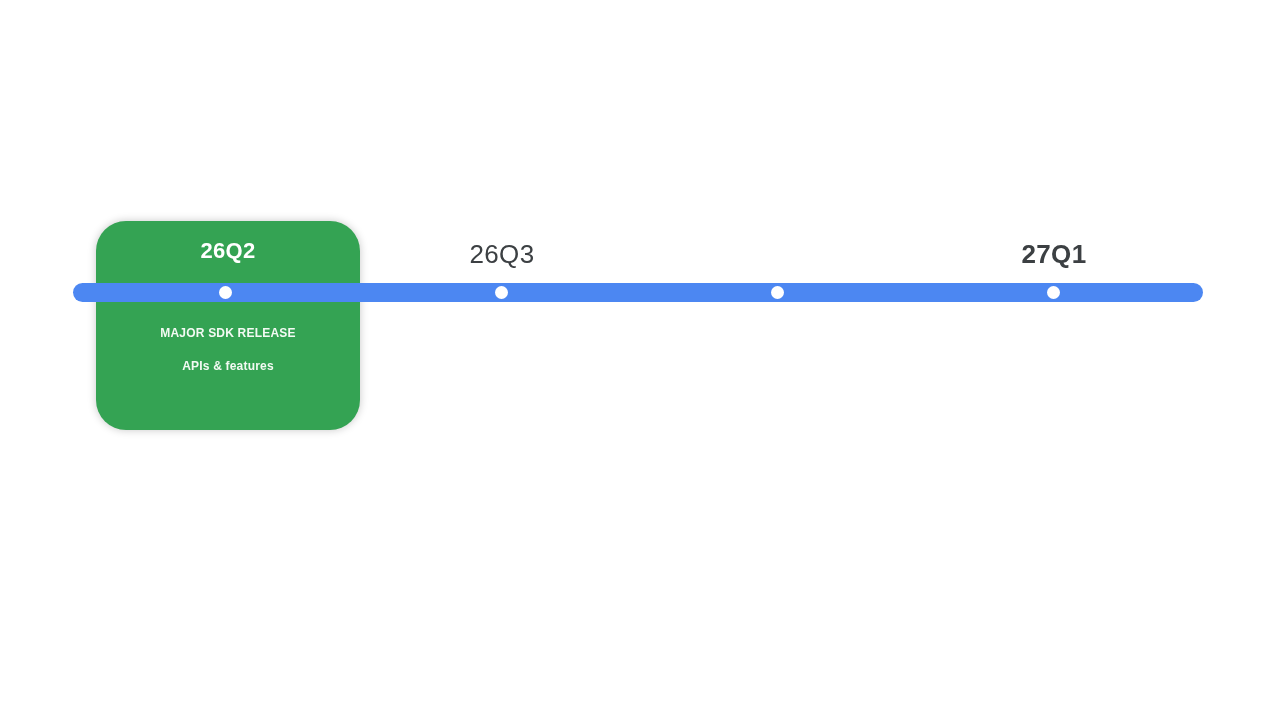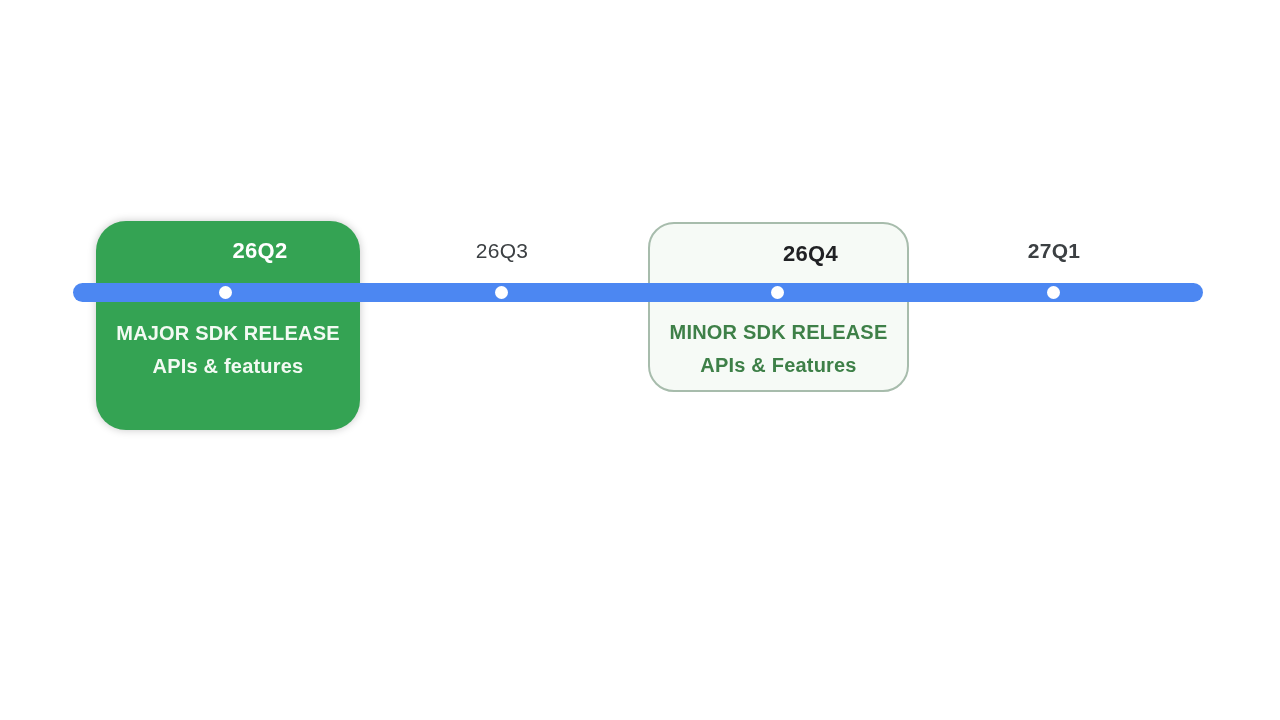--- a/index.html
+++ b/index.html
@@ -42,34 +42,33 @@
     border-radius: 26px;
   }
   .card-title {
     position: absolute;
     left: 0;
     width: 100%;
     top: 17px;
     font-size: 22px;
     font-weight: 700;
     letter-spacing: 0.3px;
-    padding-left: 32px;
   }
   .card-major .card-title { color: #ffffff; }
   .card-minor .card-title { color: #202124; }
 
   .card-lines {
     position: absolute;
     left: 0;
     width: 100%;
   }
   .card-major .card-lines { top: 96px; }
   .card-minor .card-lines { top: 92px; }
   .card-line {
-    font-size: 20px;
+    font-size: 12px;
     font-weight: 600;
     line-height: 33px;
     letter-spacing: 0.2px;
   }
   .card-major .card-line { color: #F3FAF3; }
   .card-minor .card-line { color: #3E8048; }
 
   
   .timeline-bar {
     position: absolute;
@@ -96,21 +95,21 @@
   .dot-1 { left: 495px; }
   .dot-2 { left: 771px; }
   .dot-3 { left: 1047px; }
 
   
   .quarter-label {
     position: absolute;
     top: 239px;
     width: 140px;
     text-align: center;
-    font-size: 21px;
+    font-size: 26px;
     font-weight: 500;
     color: #3C4043;
     letter-spacing: 0.3px;
     z-index: 2;
   }
   .quarter-label-1 { left: 432px; }
   .quarter-label-3 { left: 984px; font-weight: bold; }
 </style>
 </head>
 <body>
@@ -118,27 +117,20 @@
 <div class="slide">
 
   <div class="card card-major">
     <div class="card-title">26Q2</div>
     <div class="card-lines">
       <div class="card-line">MAJOR SDK RELEASE</div>
       <div class="card-line">APIs &amp; features</div>
     </div>
   </div>
 
-  <div class="card card-minor">
-    <div class="card-title">26Q4</div>
-    <div class="card-lines">
-      <div class="card-line">MINOR SDK RELEASE</div>
-      <div class="card-line">APIs &amp; Features</div>
-    </div>
-  </div>
 
   <div class="quarter-label quarter-label-1">26Q3</div>
   <div class="quarter-label quarter-label-3">27Q1</div>
 
   <div class="timeline-bar"></div>
 
   <div class="dot dot-0"></div>
   <div class="dot dot-1"></div>
   <div class="dot dot-2"></div>
   <div class="dot dot-3"></div>

